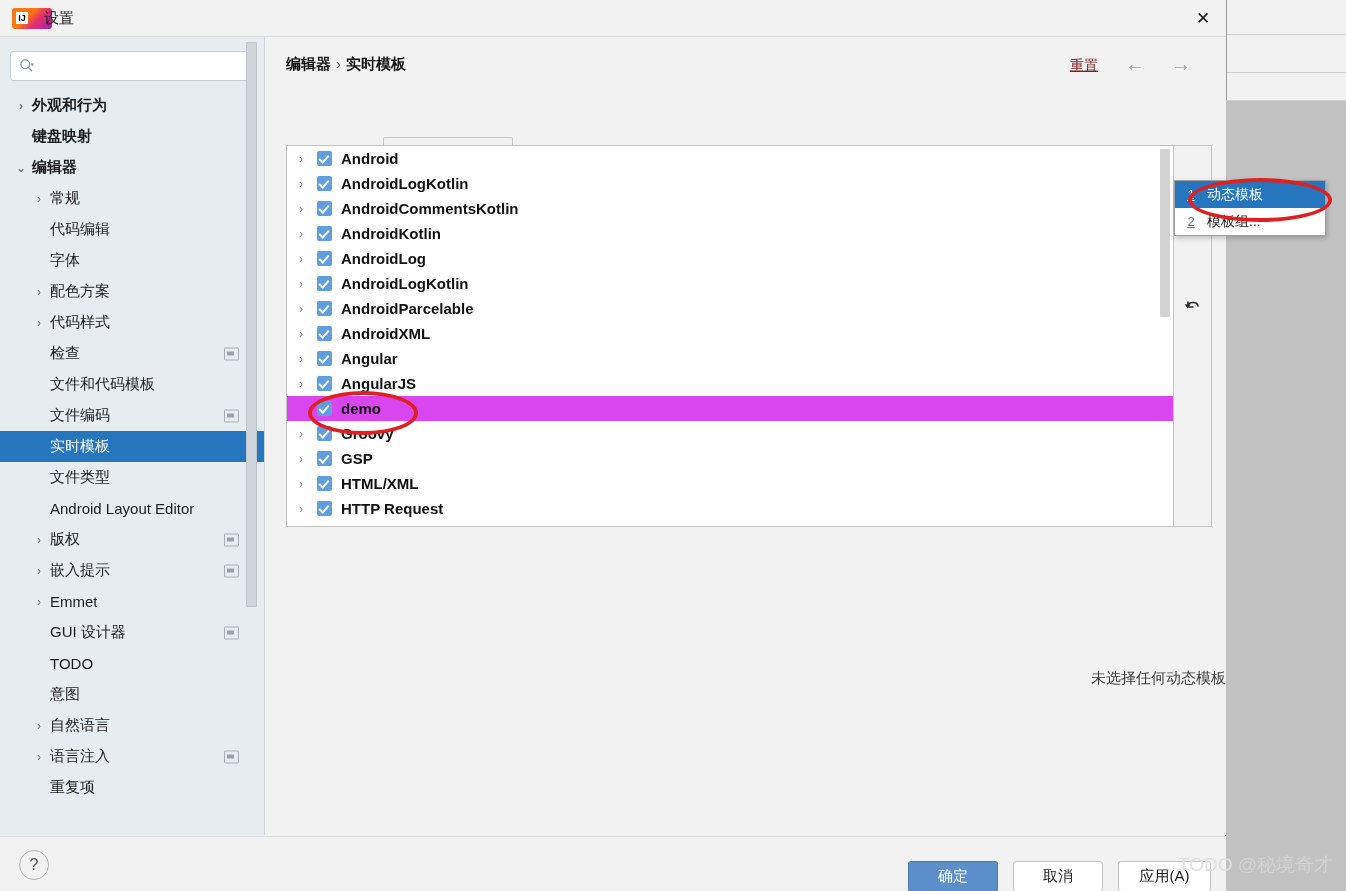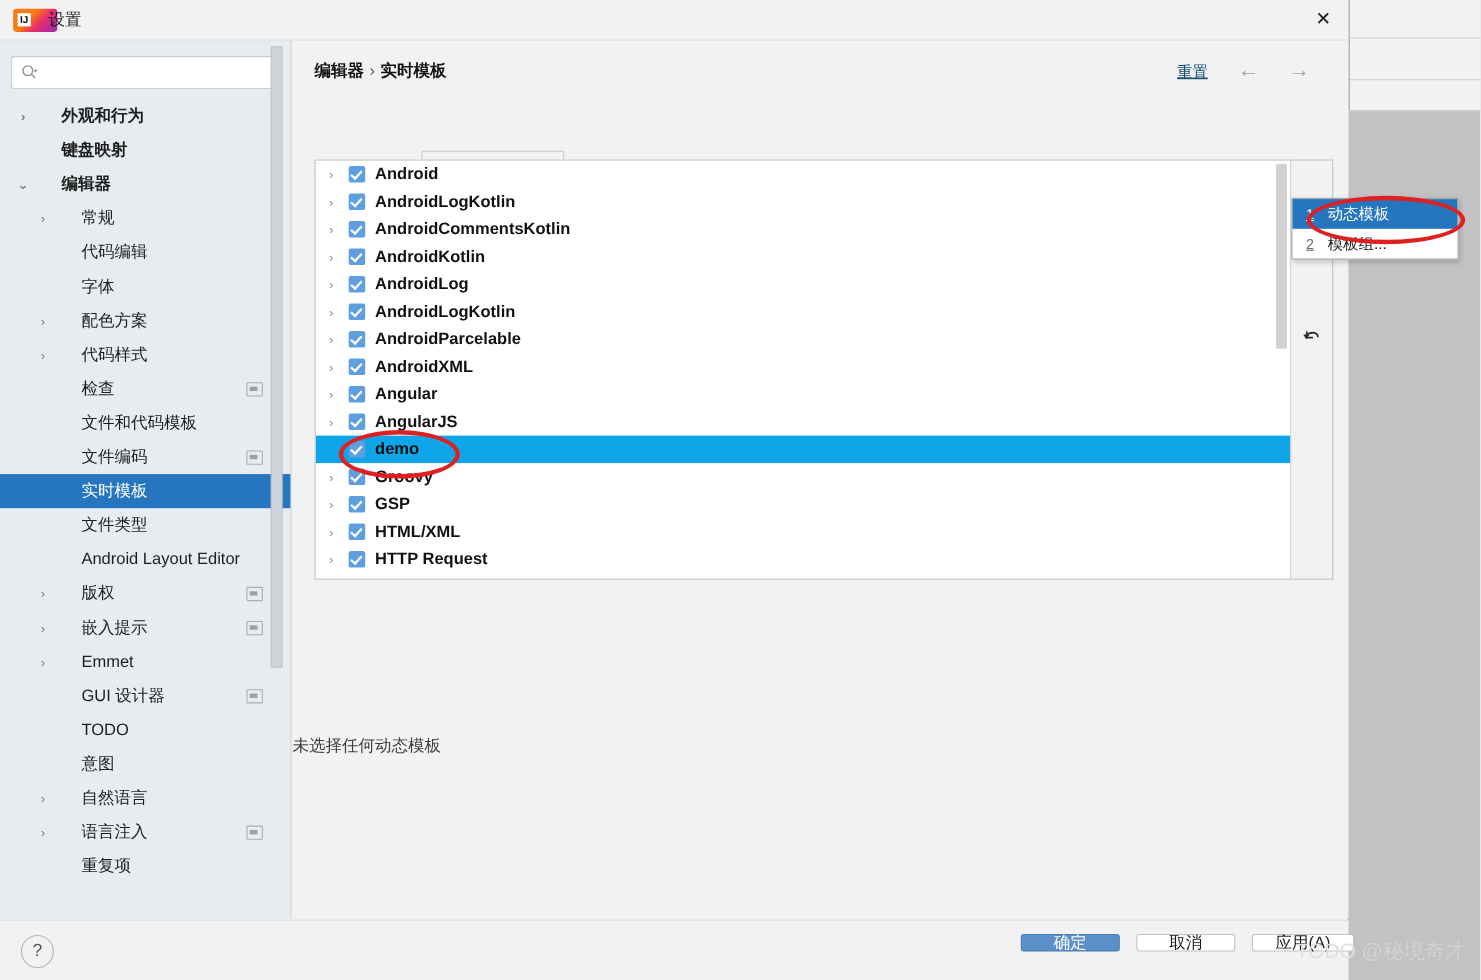--- a/index.html
+++ b/index.html
@@ -134,21 +134,21 @@
     color: #ffffff;
   }
   .tree-row .arrow {
     width: 14px;
     margin-left: 0;
     text-align: center;
     color: #7a7a7a;
     font-size: 12px;
     flex: 0 0 auto;
   }
-  .tree-row .label { flex: 0 0 auto; margin-left: 24px; }
+  .tree-row .label { flex: 0 0 auto; }
   .tree-row.lvl0 { padding-left: 14px; font-weight: bold; }
   .tree-row.lvl1 { padding-left: 32px; font-weight: normal; }
   .tree-row.lvl0 .arrow { margin-right: 4px; }
   .tree-row.lvl1 .arrow { margin-right: 4px; }
   .tree-row .spacer { width: 18px; flex: 0 0 auto; }
   .badge-mark {
     position: absolute;
     right: 26px; top: 50%;
     transform: translateY(-50%);
     width: 13px; height: 11px;
@@ -180,21 +180,21 @@
     width: 960px; height: 798px;
     background: #f2f2f2;
   }
   .breadcrumb {
     position: absolute; left: 20px; top: 18px;
     font-size: 15px; font-weight: bold; color: #141414;
   }
   .breadcrumb .sep { color: #555; font-weight: normal; margin: 0 5px; }
   .reset-link {
     position: absolute; right: 128px; top: 20px;
-    font-size: 14px; color: #0c4a6e;
+    font-size: 14px; color: #7f1d1d;
     text-decoration: underline;
     cursor: pointer;
   }
   .nav-arrow {
     position: absolute; top: 16px;
     width: 26px; height: 22px;
     font-size: 20px; color: #9aa0a6;
     text-align: center; line-height: 22px;
     cursor: pointer;
   }
@@ -241,21 +241,21 @@
     height: 25px;
     display: flex;
     align-items: center;
     font-size: 15px;
     font-weight: bold;
     color: #111;
     padding-left: 12px;
     white-space: nowrap;
     cursor: default;
   }
-  .tmpl-row.sel { background: #0ea5e9; }
+  .tmpl-row.sel { background: #d946ef; }
   .tmpl-row .exp {
     width: 14px; color: #8a8a8a; font-size: 12px;
     font-weight: normal; flex: 0 0 auto;
   }
   .chk {
     width: 15px; height: 15px;
     border-radius: 2px;
     background: #5f9fe0;
     margin: 0 9px 0 4px;
     position: relative;
@@ -344,21 +344,21 @@
     flex: 0 0 auto;
   }
   .popup-item.hl .num { color: #ffffff; }
   .popup-item .ptext { flex: 1 1 auto; }
 
   
   .empty-text {
     position: absolute;
     left: 0; top: 632px;
     width: 960px;
-    text-align: left;
+    text-align: right;
     font-size: 15px;
     color: #3c3c3c;
   }
 
   
   .footer {
     position: absolute;
     left: 0; top: 836px;
     width: 1226px; height: 55px;
     background: #f2f2f2;
@@ -370,28 +370,27 @@
     width: 28px; height: 28px;
     border-radius: 50%;
     border: 1px solid #b4b4b4;
     color: #555;
     font-size: 16px;
     display: flex; align-items: center; justify-content: center;
     cursor: pointer;
     background: #f2f2f2;
   }
   .btn {
-    position: absolute; top: 12px;
-    height: 16px;
+    position: absolute; top: 24px;
+    height: 31px;
     border-radius: 3px;
     font-size: 15px;
     display: flex; align-items: center; justify-content: center;
     cursor: pointer;
     box-sizing: border-box;
-    margin-left: 20px;
   }
   .btn.primary {
     left: 908px; width: 90px;
     background: #5b8fc9;
     border: 1px solid #4a7cb3;
     color: #ffffff;
   }
   .btn.normal {
     background: #ffffff;
     border: 1px solid #c3c3c3;

